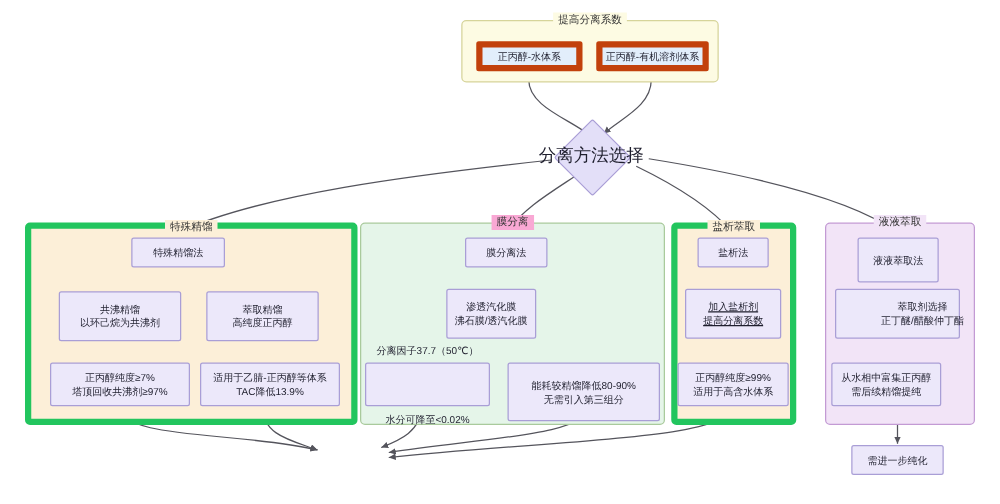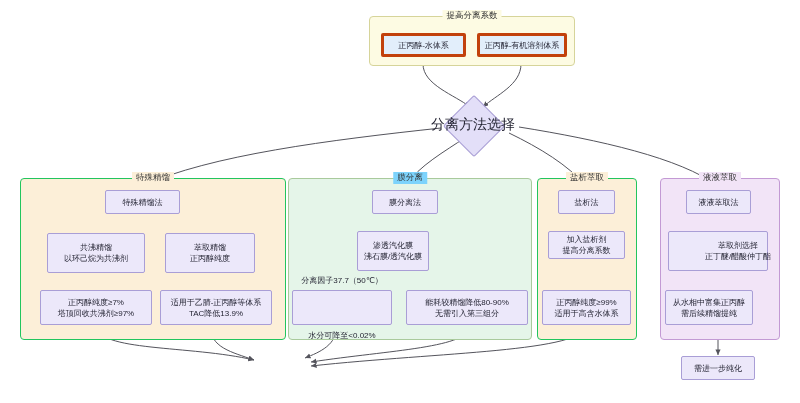--- a/index.html
+++ b/index.html
@@ -19,40 +19,40 @@
     box-sizing:border-box;
   }
   .cluster-label{
     position:absolute;
     top:-7px;left:50%;transform:translateX(-50%);
     font-size:8.5px;color:#333;
     padding:0 4px;white-space:nowrap;
   }
   .cl-top{background:#fdfbe3;border:1px solid #d6d49a;}
   .cl-top > .cluster-label{background:#fdfbe3;}
-  .cl-orange{background:#fcefd8;border:1px solid #22c55e;}
+  .cl-orange{background:#fcefd8;border:5px solid #22c55e;}
   .cl-orange > .cluster-label{background:#fcefd8;}
   .cl-green{background:#e5f5e9;border:1px solid #a9ca9c;}
-  .cl-green > .cluster-label{background:#7dd3fc;}
+  .cl-green > .cluster-label{background:#f9a8d4;}
   .cl-purple{background:#f2e4f7;border:1px solid #c39ad4;}
   .cl-purple > .cluster-label{background:#f2e4f7;}
 
   .node{
     position:absolute;
     box-sizing:border-box;
     display:flex;flex-direction:column;
     align-items:center;justify-content:center;
     font-size:8px;line-height:11px;
     color:#1f1f2e;
     border-radius:2px;
     text-align:center;
     padding:2px 4px;
     white-space:nowrap;
   }
-  .n-blue{background:#e2eefb;border:3px solid #c2410c;}
+  .n-blue{background:#e2eefb;border:5px solid #c2410c;}
   .n-lav{background:#ece8fa;border:1px solid #a99ed6;}
   .n-green{background:#cfe8d5;border:1px solid #7fb08d;}
 
   .diamond{
     position:absolute;
     background:#e3dff8;border:1px solid #a99ed6;
     transform:rotate(45deg);
     border-radius:2px;
   }
   .diamond-text{
@@ -129,21 +129,21 @@
   </div>
   <div class="node n-lav" style="left:105px;top:190px;width:75px;height:24px;">
     <span>特殊精馏法</span>
   </div>
   <div class="node n-lav" style="left:47px;top:233px;width:98px;height:40px;">
     <span class="line2">共沸精馏</span>
     <span class="line2">以环己烷为共沸剂</span>
   </div>
   <div class="node n-lav" style="left:165px;top:233px;width:90px;height:40px;">
     <span class="line2">萃取精馏</span>
-    <span class="line2">正丙醇纯度</span>
+    <span class="line2">高纯度正丙醇</span>
   </div>
   <div class="node n-lav" style="left:40px;top:290px;width:112px;height:35px;">
     <span class="line2">正丙醇纯度≥7%</span>
     <span class="line2">塔顶回收共沸剂≥97%</span>
   </div>
   <div class="node n-lav" style="left:160px;top:290px;width:112px;height:35px;">
     <span class="line2">适用于乙腈-正丙醇等体系</span>
     <span class="line2">TAC降低13.9%</span>
   </div>
 
@@ -154,44 +154,44 @@
     <span>膜分离法</span>
   </div>
   <div class="node n-lav" style="left:357px;top:231px;width:72px;height:40px;">
     <span class="line2">渗透汽化膜</span>
     <span class="line2">沸石膜/透汽化膜</span>
   </div>
   <div class="node n-lav" style="left:292px;top:290px;width:100px;height:35px;gap:44px;">
     <span class="line2">分离因子37.7（50℃）</span>
     <span class="line2">水分可降至&lt;0.02%</span>
   </div>
-  <div class="node n-lav" style="left:406px;top:290px;width:122px;height:35px;">
+  <div class="node n-lav" style="left:406px;top:290px;width:122px;height:47px;">
     <span class="line2">能耗较精馏降低80-90%</span>
     <span class="line2">无需引入第三组分</span>
   </div>
 
   <div class="cluster cl-orange" style="left:537px;top:178px;width:100px;height:162px;">
     <span class="cluster-label">盐析萃取</span>
   </div>
   <div class="node n-lav" style="left:558px;top:190px;width:57px;height:24px;">
     <span>盐析法</span>
   </div>
-  <div class="node n-lav" style="left:548px;top:231px;width:77px;height:28px;">
+  <div class="node n-lav" style="left:548px;top:231px;width:77px;height:40px;text-decoration:underline;">
     <span class="line2">加入盐析剂</span>
     <span class="line2">提高分离系数</span>
   </div>
   <div class="node n-lav" style="left:542px;top:290px;width:89px;height:35px;">
     <span class="line2">正丙醇纯度≥99%</span>
     <span class="line2">适用于高含水体系</span>
   </div>
 
   <div class="cluster cl-purple" style="left:660px;top:178px;width:120px;height:162px;">
     <span class="cluster-label">液液萃取</span>
   </div>
-  <div class="node n-lav" style="left:686px;top:190px;width:65px;height:24px;">
+  <div class="node n-lav" style="left:686px;top:190px;width:65px;height:36px;">
     <span>液液萃取法</span>
   </div>
   <div class="node n-lav" style="left:668px;top:231px;width:100px;height:40px;padding-left:44px;">
     <span class="line2">萃取剂选择</span>
     <span class="line2">正丁醚/醋酸仲丁酯</span>
   </div>
   <div class="node n-lav" style="left:665px;top:290px;width:88px;height:35px;">
     <span class="line2">从水相中富集正丙醇</span>
     <span class="line2">需后续精馏提纯</span>
   </div>

